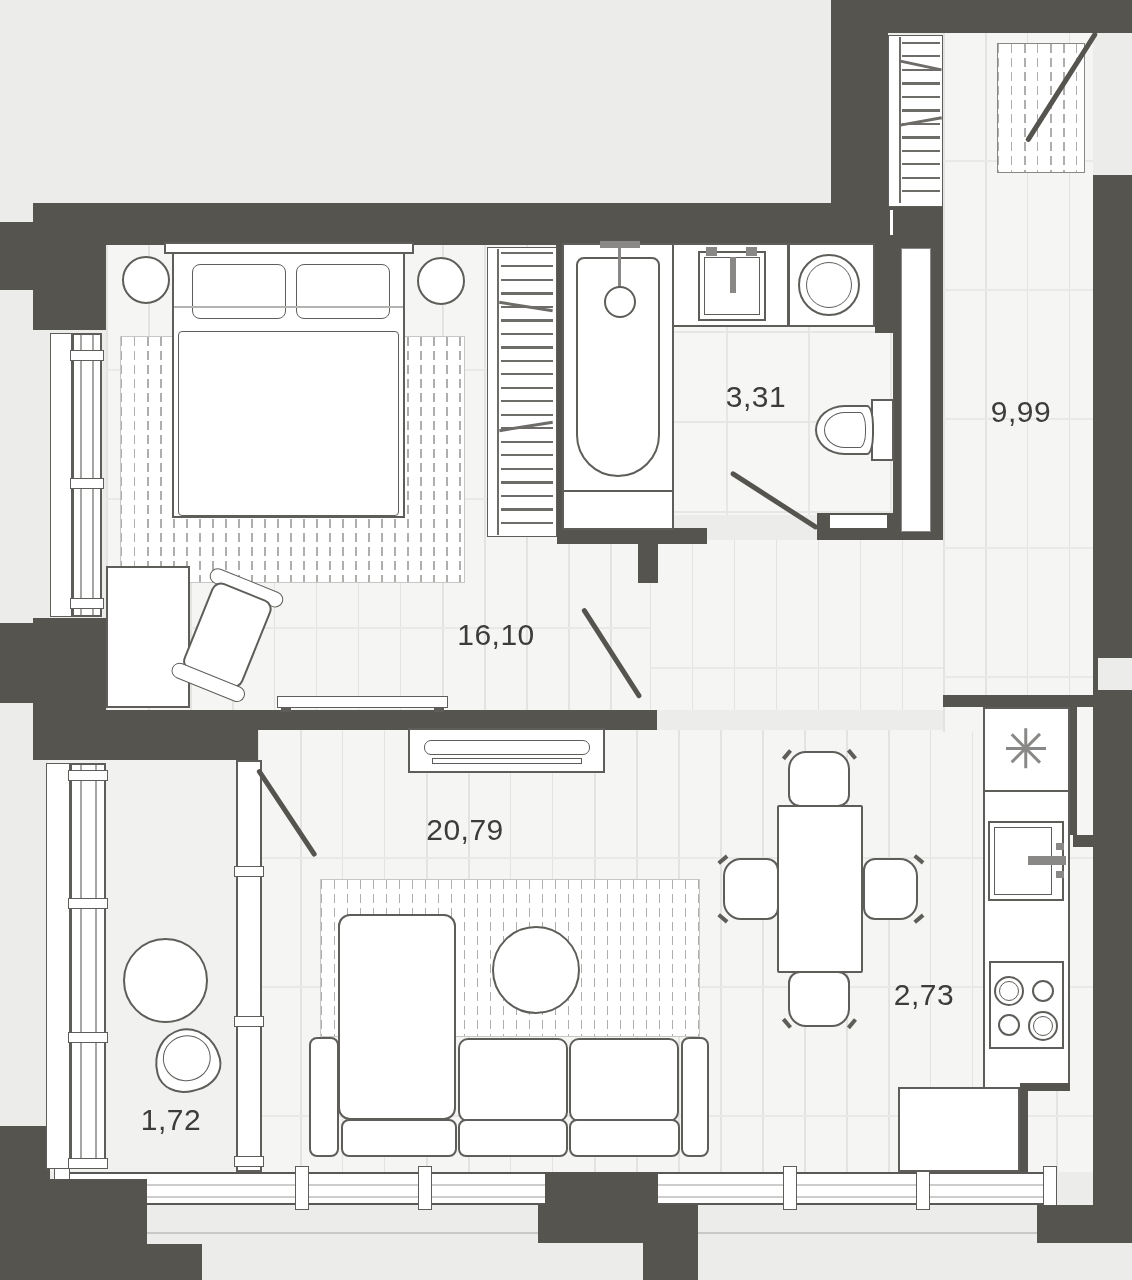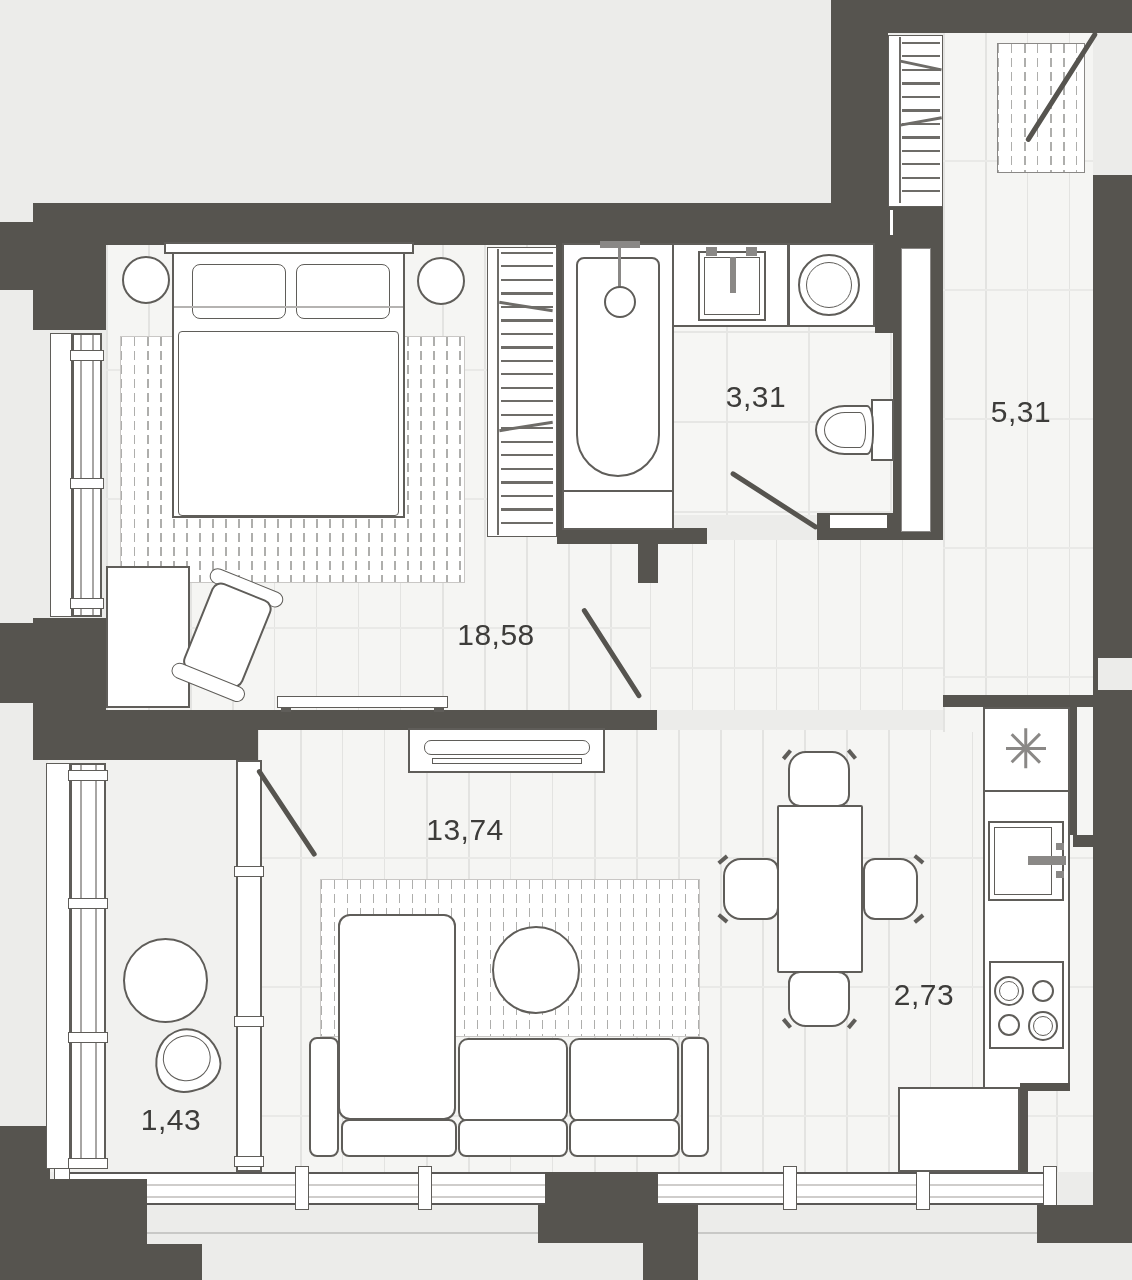--- a/index.html
+++ b/index.html
@@ -234,20 +234,20 @@
 
   <div class="furn" style="left:898px;top:1087px;width:122px;height:85px"></div>
   <div class="wall" style="left:1020px;top:1083px;width:50px;height:8px"></div>
   <div class="wall" style="left:1020px;top:1087px;width:8px;height:85px"></div>
 
   <div class="door" style="left:1027px;top:139px;width:129px;transform:rotate(-57.6deg)"></div>
   <div class="door" style="left:731px;top:470px;width:103px;transform:rotate(32.8deg)"></div>
   <div class="door" style="left:583px;top:606px;width:106px;transform:rotate(57.3deg)"></div>
   <div class="door" style="left:258px;top:767px;width:104px;transform:rotate(56.4deg)"></div>
 
-  <div class="label" style="left:436px;top:620px">18,58</div>
+  <div class="label" style="left:436px;top:620px">16,10</div>
   <div class="label" style="left:696px;top:382px">3,31</div>
-  <div class="label" style="left:961px;top:397px">5,31</div>
-  <div class="label" style="left:405px;top:815px">13,74</div>
+  <div class="label" style="left:961px;top:397px">9,99</div>
+  <div class="label" style="left:405px;top:815px">20,79</div>
   <div class="label" style="left:864px;top:980px">2,73</div>
-  <div class="label" style="left:111px;top:1105px">1,43</div>
+  <div class="label" style="left:111px;top:1105px">1,72</div>
 
 </div>
 
 </body></html>

